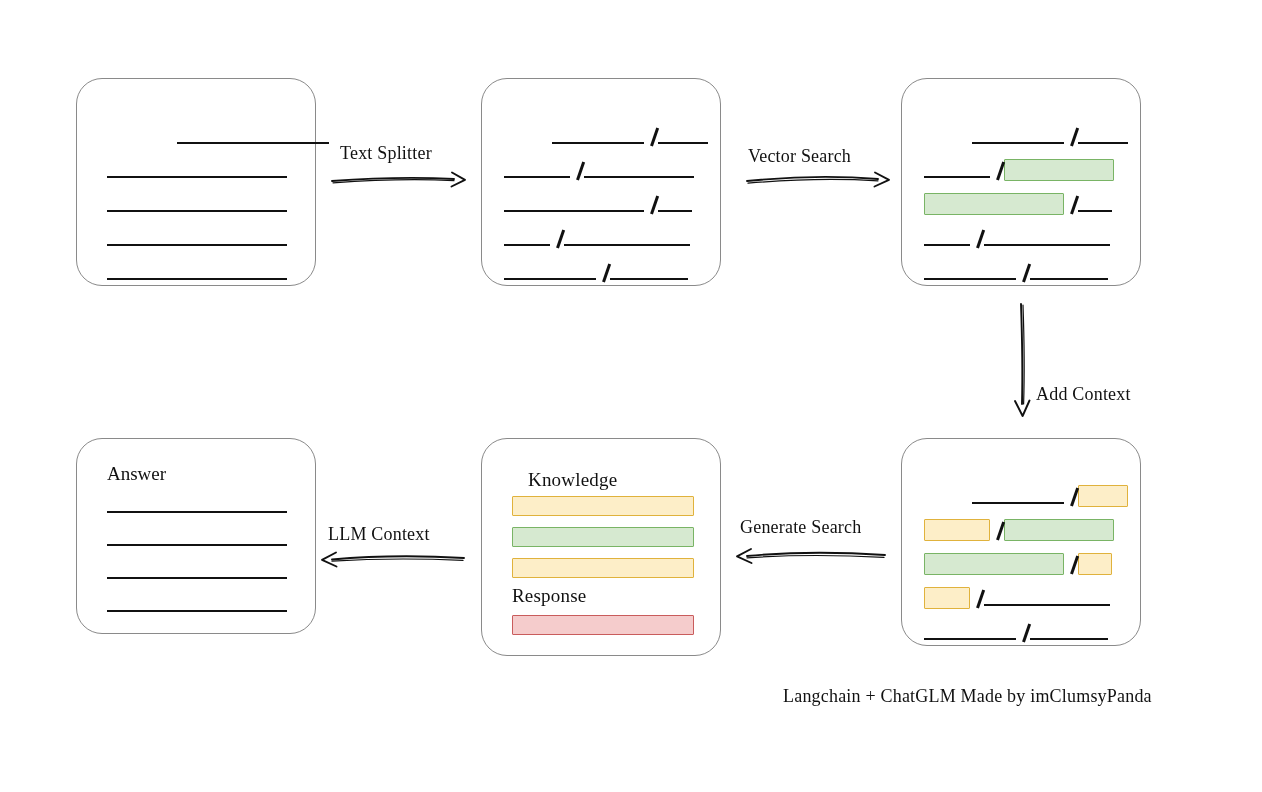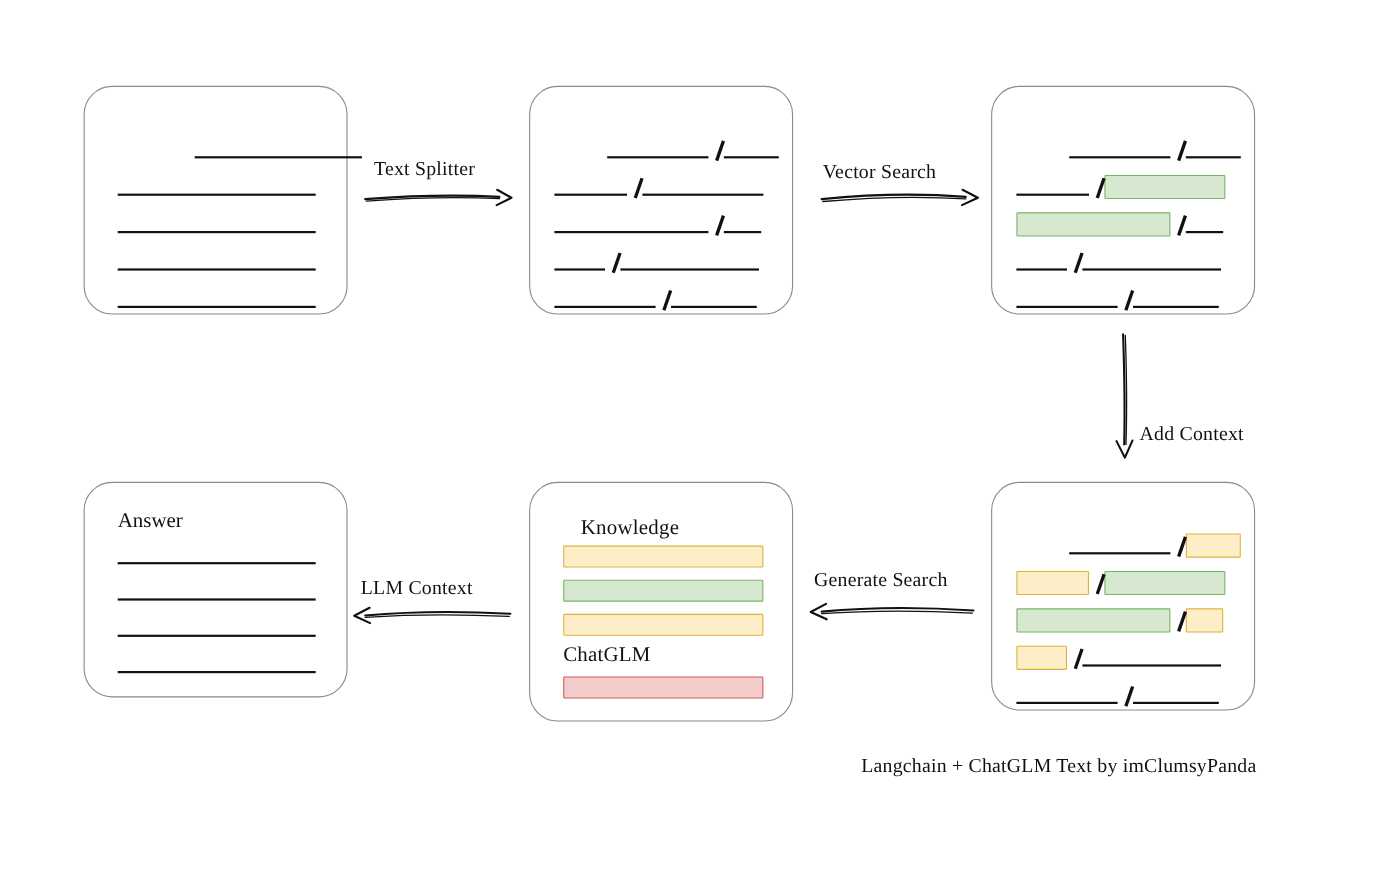--- a/index.html
+++ b/index.html
@@ -261,21 +261,21 @@
     <path d="M18,4.5 L4,11.8 L18.5,18.5" fill="none" stroke="#111111" stroke-width="1.9" stroke-linejoin="round" stroke-linecap="round"></path>
   </svg>
 
   <div class="card" style="left:481px; top:438px; width:240px; height:218px;">
     <div class="prompt-label" style="left:30px; top:30px;margin-left:16px;">Knowledge</div>
     <div id="knowledge-bars">
         <div class="bar bar-yellow" style="left: 30px; width: 182px; top: 57px;"></div>
         <div class="bar bar-green" style="left: 30px; width: 182px; top: 88px;"></div>
         <div class="bar bar-yellow" style="left: 30px; width: 182px; top: 119px;"></div>
       </div>
-    <div class="prompt-label" style="left:30px; top:146px;">ChatGLM</div>
+    <div class="prompt-label" style="left:30px; top:146px;">Response</div>
     <div id="question-bars">
         <div class="bar bar-red" style="left: 30px; width: 182px; top: 176px;"></div>
       </div>
   </div>
 
   <div class="arrow-label" style="left:740px; top:517px;">Generate Search</div>
   <svg class="arrow-svg" style="left:733px; top:545px;" width="156" height="24" viewBox="0 0 156 24">
     <path d="M152,10 Q78,5 14,11" fill="none" stroke="#111111" stroke-width="1.9" stroke-linecap="round"></path>
     <path d="M151,12.4 Q78,8.4 14,12.8" fill="none" stroke="#111111" stroke-width="1.2" stroke-linecap="round"></path>
     <path d="M18,4 L4,11.4 L18.5,18" fill="none" stroke="#111111" stroke-width="1.9" stroke-linejoin="round" stroke-linecap="round"></path>
@@ -304,15 +304,15 @@
           <span class="seg" style="width: 126px; margin-bottom: 3px;"></span>
         </div>
         <div class="row" style="top: 178px; left: 22px; right: auto;">
           <span class="seg" style="width: 92px; margin-bottom: 3px;"></span>
           <span class="slash"></span>
           <span class="seg" style="width: 78px; margin-bottom: 3px;"></span>
         </div>
       </div>
   </div>
 
-  <div class="footer" style="left:783px; top:686px;">Langchain + ChatGLM Text by imClumsyPanda</div>
+  <div class="footer" style="left:783px; top:686px;">Langchain + ChatGLM Made by imClumsyPanda</div>
 
 </div>
 
 </body></html>

